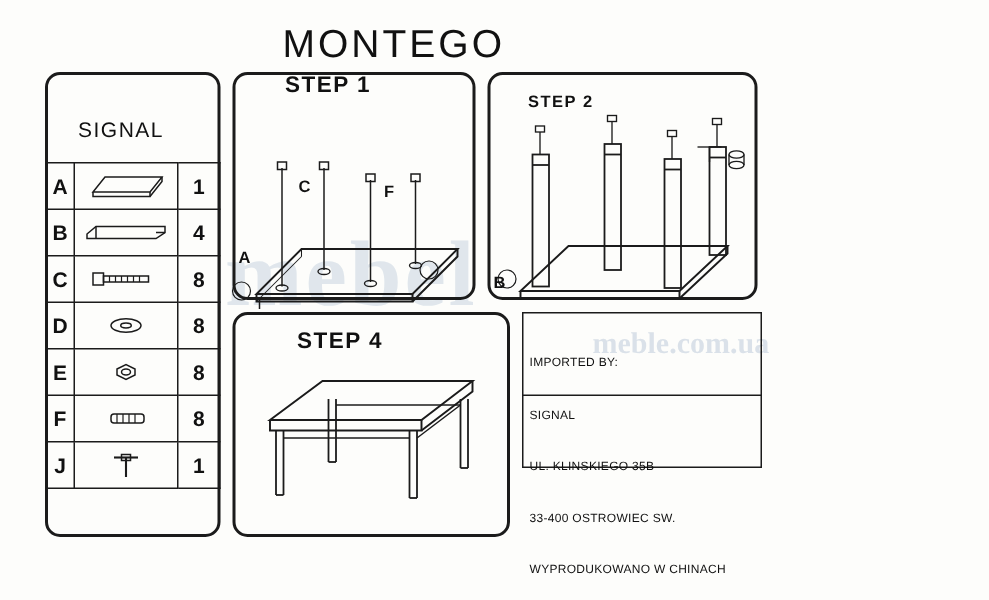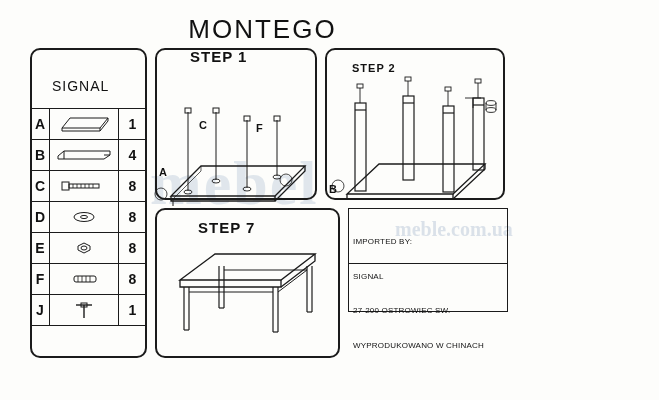--- a/index.html
+++ b/index.html
@@ -273,21 +273,21 @@
       <ellipse cx="166" cy="55" rx="5" ry="2.4"></ellipse>
       <ellipse cx="166" cy="62" rx="5" ry="2.4"></ellipse>
       <line x1="161" y1="55" x2="161" y2="62"></line>
       <line x1="171" y1="55" x2="171" y2="62"></line>
     </g>
     <circle cx="13" cy="138" r="6" fill="none" stroke="#1b1b1b" stroke-width=".8"></circle>
   </svg>
   <div class="lbl" style="left:329px;top:183px;">B</div>
 
   <div class="panel" id="panel-step3"></div>
-  <div class="panel-heading" id="step3-heading">STEP 7</div>
+  <div class="panel-heading" id="step3-heading">STEP 4</div>
   <svg class="draw" id="step3-draw" style="left:155px;top:208px;" width="185" height="150">
 
     <path d="M25 72 L60 46 L160 46 L126 72 Z" fill="none" stroke="#1b1b1b" stroke-width="1.3"></path>
     <path d="M25 72 L25 79 L126 79 L126 72" fill="none" stroke="#1b1b1b" stroke-width="1.3"></path>
     <path d="M126 79 L160 53 L160 46" fill="none" stroke="#1b1b1b" stroke-width="1.3"></path>
 
     <g stroke="#1b1b1b" stroke-width="1.2" fill="none">
       <line x1="29" y1="79" x2="29" y2="122"></line>
       <line x1="34" y1="79" x2="34" y2="122"></line>
       <line x1="29" y1="122" x2="34" y2="122"></line>
@@ -310,17 +310,18 @@
       <line x1="123" y1="84" x2="152" y2="62"></line>
       <line x1="69" y1="62" x2="152" y2="62"></line>
     </g>
   </svg>
 
   <div class="panel" id="panel-info"></div>
   <div class="panel" id="panel-info2"></div>
   <div class="info-text" id="info-block">
     <div>IMPORTED BY:</div>
     <div>SIGNAL</div>
-    <div>27-200 OSTROWIEC SW.</div>
+    <div>UL. KLINSKIEGO 35B</div>
+    <div>33-400 OSTROWIEC SW.</div>
     <div>WYPRODUKOWANO W CHINACH</div>
   </div>
 
 </div>
 
 </body></html>

